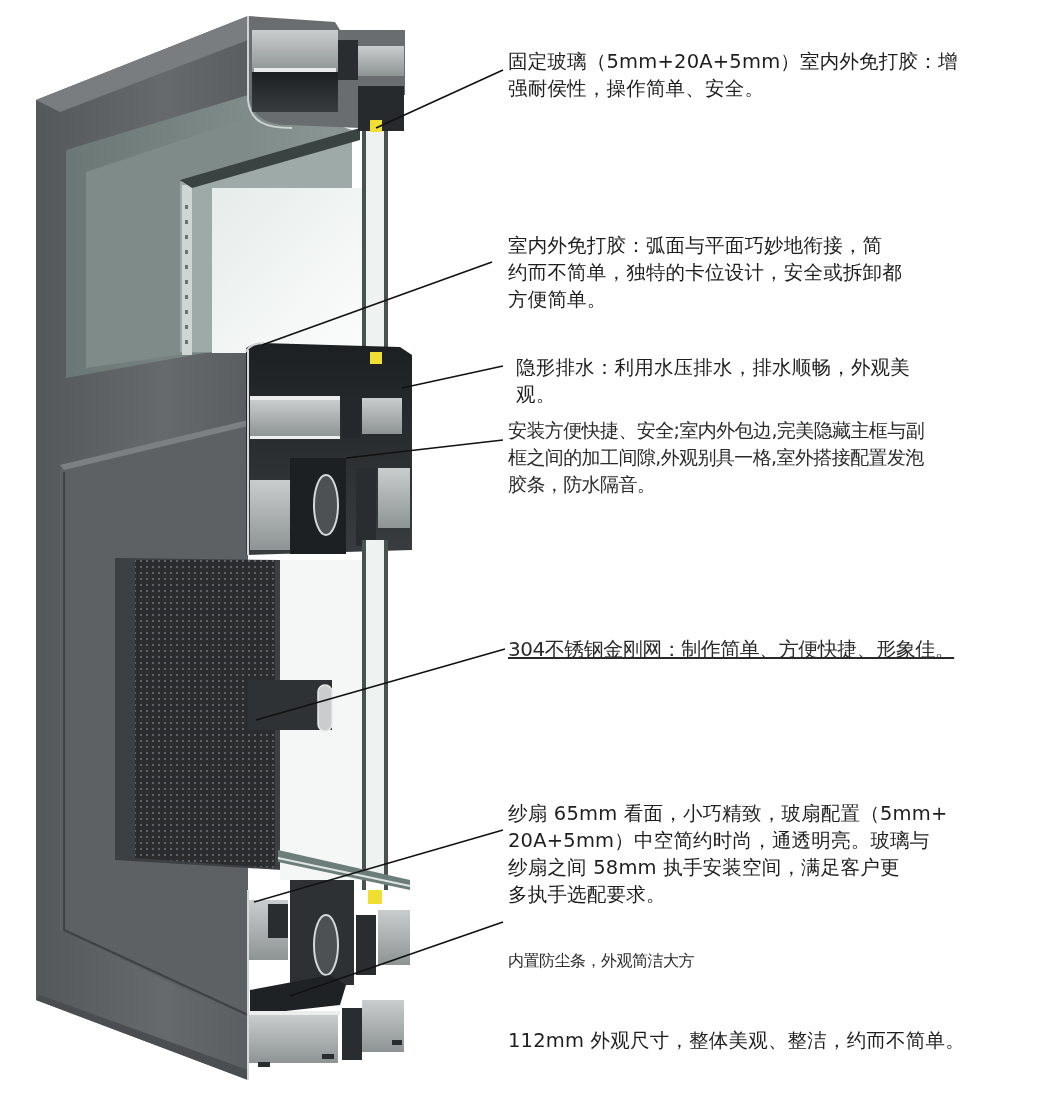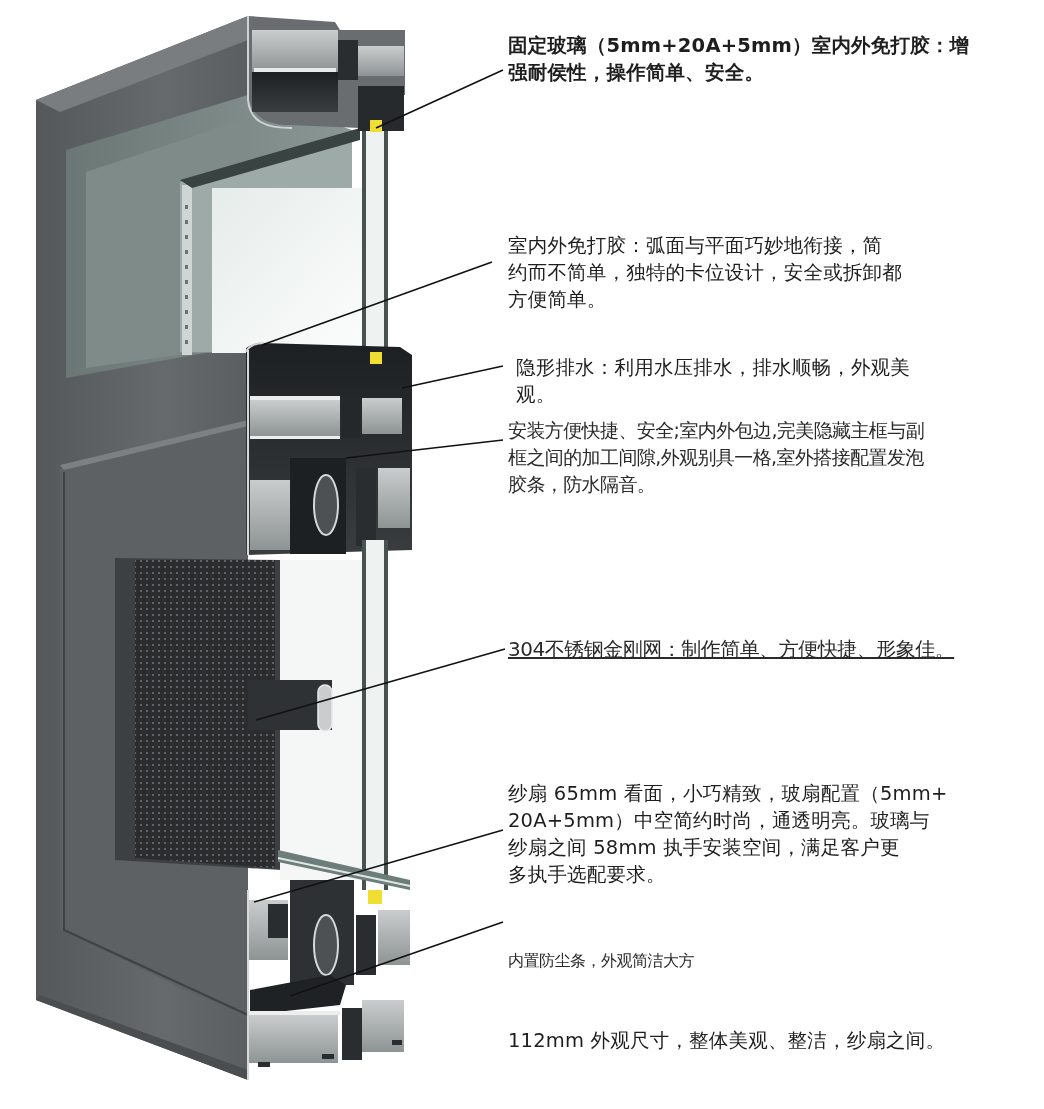--- a/index.html
+++ b/index.html
@@ -151,30 +151,30 @@
     <line x1="503" y1="70" x2="376" y2="128"></line>
     <line x1="492" y1="262" x2="262" y2="345"></line>
     <line x1="503" y1="366" x2="402" y2="388"></line>
     <line x1="503" y1="440" x2="346" y2="458"></line>
     <line x1="505" y1="649" x2="256" y2="720"></line>
     <line x1="503" y1="830" x2="254" y2="902"></line>
     <line x1="503" y1="922" x2="290" y2="996"></line>
   </g>
 </svg>
 
-<div class="note" style="top:32px;font-weight:bold;">固定玻璃（5mm+20A+5mm）室内外免打胶：增
+<div class="note" style="top:48px;">固定玻璃（5mm+20A+5mm）室内外免打胶：增
 强耐侯性，操作简单、安全。</div>
 <div class="note" style="top:232px;">室内外免打胶：弧面与平面巧妙地衔接，简
 约而不简单，独特的卡位设计，安全或拆卸都
 方便简单。</div>
 <div class="note" style="top:354px;margin-left:8px;">隐形排水：利用水压排水，排水顺畅，外观美
 观。</div>
 <div class="note thin" style="top:417px;font-size:19px;letter-spacing:-0.6px;">安装方便快捷、安全;室内外包边,完美隐藏主框与副
 框之间的加工间隙,外观别具一格,室外搭接配置发泡
 胶条，防水隔音。</div>
 <div class="faint"></div>
 <div class="note thin" style="top:636px;font-size:20px;letter-spacing:-0.5px;text-decoration:underline;">304不锈钢金刚网：制作简单、方便快捷、形象佳。</div>
-<div class="note" style="top:780px;">纱扇 65mm 看面，小巧精致，玻扇配置（5mm+
+<div class="note" style="top:800px;">纱扇 65mm 看面，小巧精致，玻扇配置（5mm+
 20A+5mm）中空简约时尚，通透明亮。玻璃与
 纱扇之间 58mm 执手安装空间，满足客户更
 多执手选配要求。</div>
 <div class="note thin" style="top:947px;font-size:16px;letter-spacing:-0.5px;">内置防尘条，外观简洁大方</div>
-<div class="note" style="top:1027px;">112mm 外观尺寸，整体美观、整洁，纱扇之间。</div>
+<div class="note" style="top:1027px;">112mm 外观尺寸，整体美观、整洁，约而不简单。</div>
 
 </body></html>

